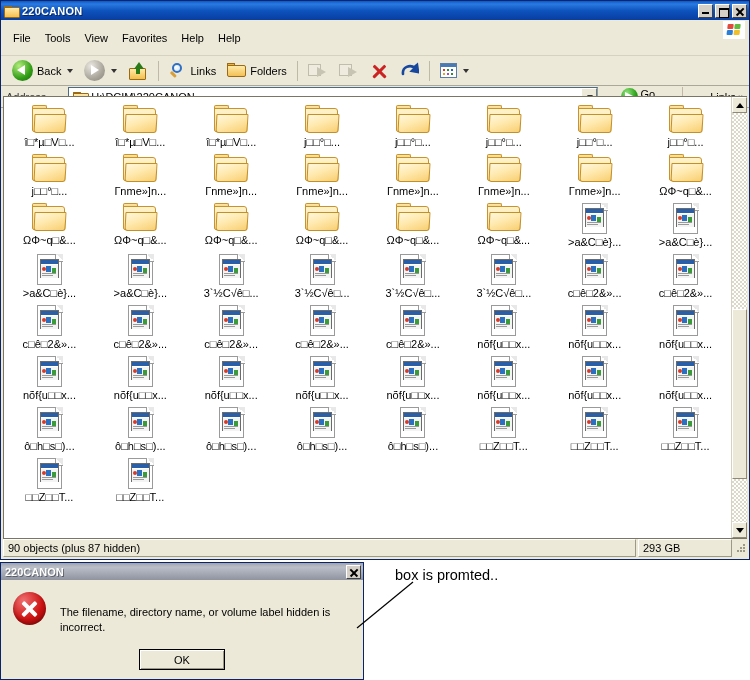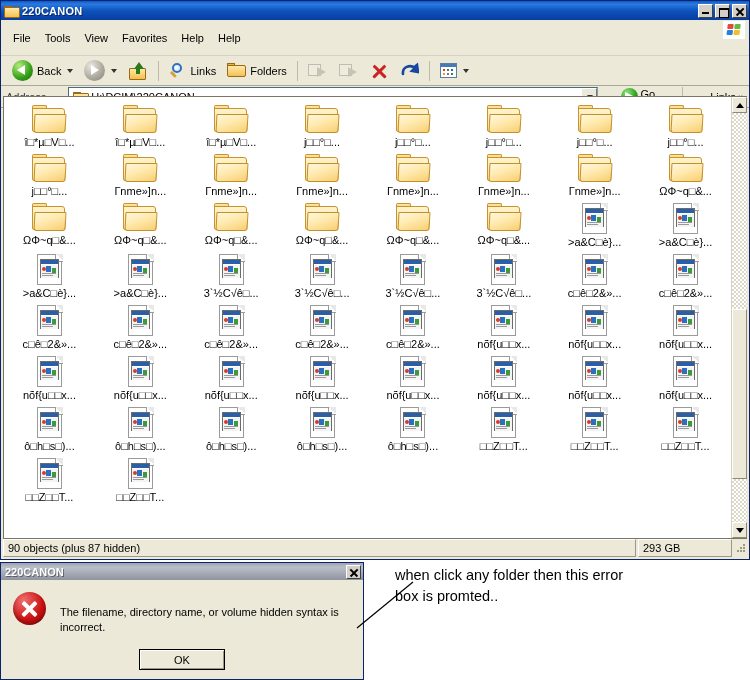--- a/index.html
+++ b/index.html
@@ -1117,29 +1117,28 @@
   </div>
 
   <div id="dialog">
     <div class="dlg-title">
       <span class="dlg-title-text">220CANON</span>
       <div class="win-btn wb-close"></div>
     </div>
     <div class="dlg-body">
       <div class="err-ico"></div>
       <div class="err-lines">
-        <div class="err-line second">The filename, directory name, or volume hidden syntax is incorrect.</div>
+        <div class="err-line second">The filename, directory name, or volume label hidden is incorrect.</div>
       </div>
     </div>
     <div class="dlg-btn-row">
       <div class="ok-btn">OK</div>
     </div>
   </div>
 
   <svg id="leader">
     <line x1="2" y1="48" x2="58" y2="2" stroke="#000" stroke-width="1.2"></line>
   </svg>
   <div id="annotation">
-    <div>when click any folder then this error</div>
     <div>box is promted..</div>
   </div>
 
 </div>
 
 </body></html>

